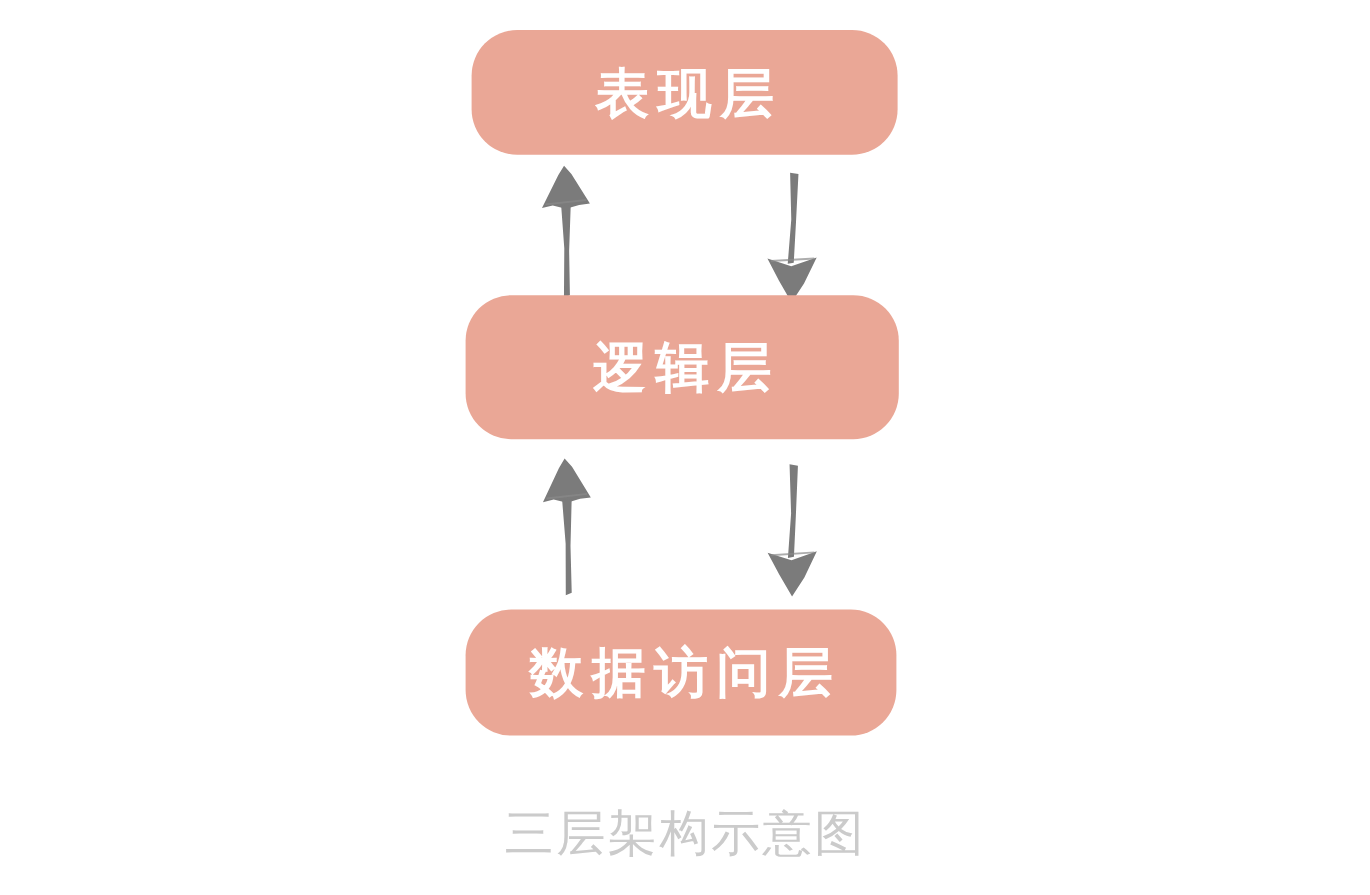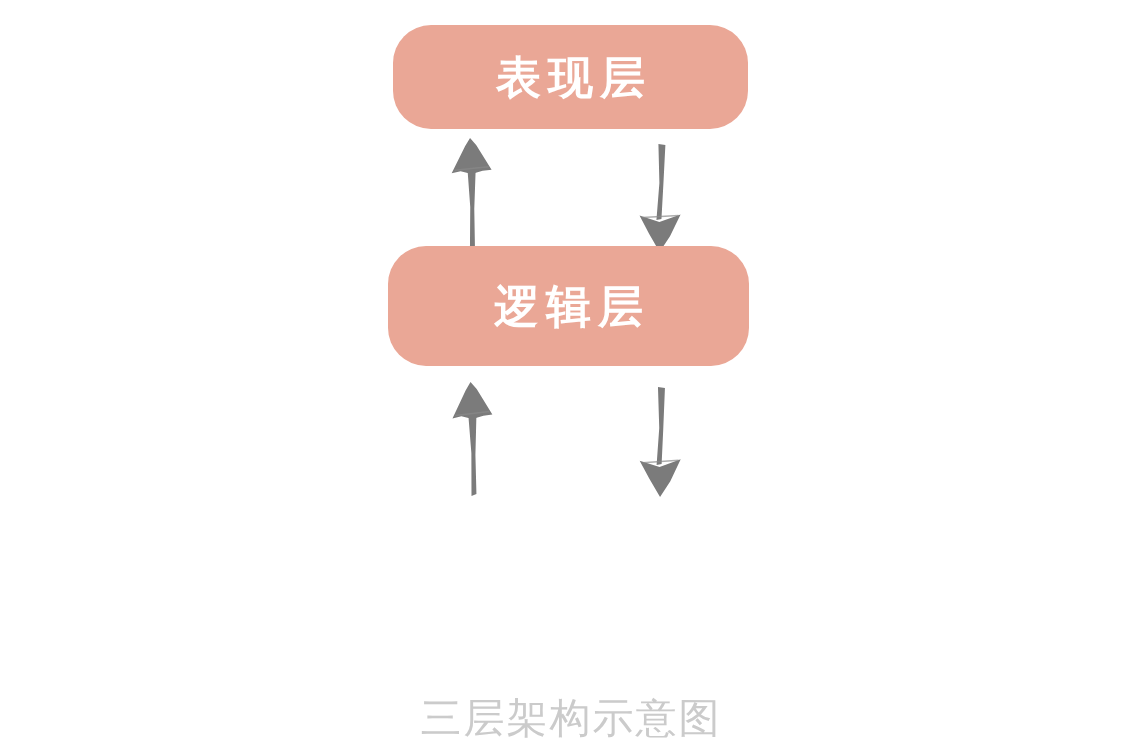--- a/index.html
+++ b/index.html
@@ -48,21 +48,20 @@
     position: absolute;
     left: 0;
     top: 672px;
     width: 1142px;
     text-align: center;
     color: #CBCBCB;
     font-size: 41px;
     letter-spacing: 2px;
     line-height: 1.1;
     user-select: none;
-    margin-top: 24px;
   }
 </style>
 </head>
 <body>
 
 <div class="stage">
 
   <div class="layer-box box-presentation">
     <span class="layer-label">表现层</span>
   </div>
@@ -94,16 +93,19 @@
     </svg>
   </div>
   <div class="arrow arrow-down-2">
     <svg width="46" height="112" viewBox="0 0 46 112" xmlns="http://www.w3.org/2000/svg">
       <polygon fill="#7B7B7B" points="19,1 26,2 25,44 24,78 19,79 21,42"></polygon>
       <polygon fill="#7B7B7B" points="2,75 22,81 43,73 33,95 23,111 12,93"></polygon>
       <path d="M5,77 L41,74" stroke="#8a8a8a" stroke-width="1.6" fill="none" opacity="0.7"></path>
     </svg>
   </div>
 
+  <div class="layer-box box-data-access">
+    <span class="layer-label">数据访问层</span>
+  </div>
 
   <div class="caption">三层架构示意图</div>
 
 </div>
 
 </body></html>

